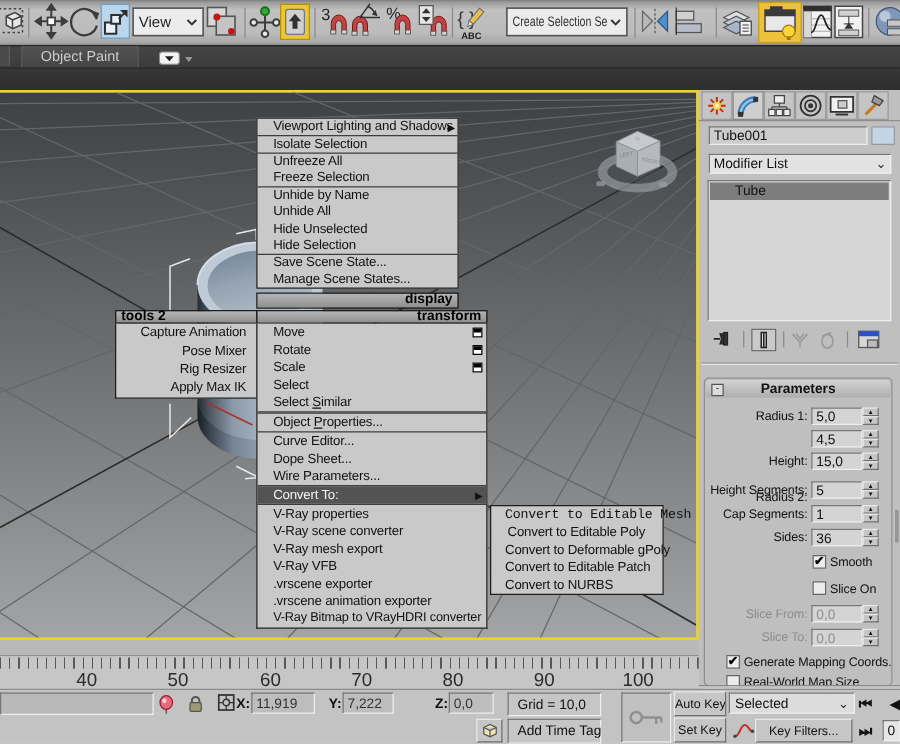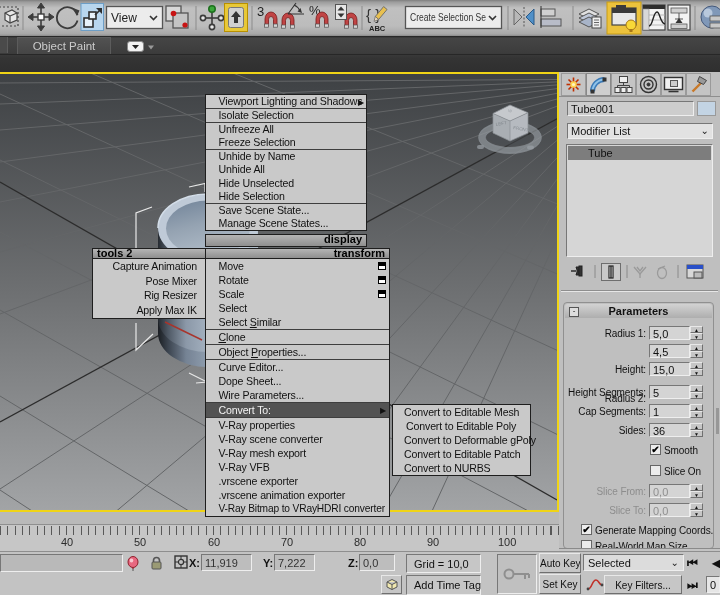--- a/index.html
+++ b/index.html
@@ -16,21 +16,21 @@
     border:1px solid #5c5c5c;border-bottom:none;color:#cbcbcb;font-size:11.5px;text-align:center;line-height:16px;}
   
   #vp{left:0;top:72px;width:557px;height:436px;border-top:2px solid #f0d416;
       border-right:2px solid #f0d416;border-bottom:2px solid #f0d416;box-sizing:content-box;}
   
   #panel{left:559px;top:72px;width:161px;height:477px;background:#bfbfbf;}
   
   #slider{left:0;top:512px;width:559px;height:12px;background:#b9b9b9;border-bottom:1px solid #8f8f8f;}
   #ruler{left:0;top:525px;width:559px;height:26px;background:#c6c6c6;}
   #status{left:0;top:551px;width:720px;height:44px;background:#c3c3c3;border-top:1px solid #8e8e8e;box-sizing:border-box;}
-  .num{position:absolute;top:11px;font-size:11px;color:#2c2c2c;}
+  .num{position:absolute;top:11px;font-size:15px;color:#2c2c2c;}
   
   .menu{position:absolute;background:#c9c9c9;border:1.5px solid #1e1e1e;box-sizing:border-box;z-index:10;}
   .mi{position:relative;font-size:10.6px;letter-spacing:-0.15px;color:#111;padding-left:13px;white-space:nowrap;}
   .msep{height:1px;background:#3e3e3e;margin:0;}
   .qbar{position:absolute;background:linear-gradient(#b5b5b5,#8f8f8f);border:1.5px solid #1e1e1e;z-index:10;
         box-sizing:border-box;font-size:11px;font-weight:bold;color:#000;}
   .sunk{border:1px solid;border-color:#777 #eee #eee #777;background:#cecece;box-sizing:border-box;}
   .btn{border:1px solid;border-color:#e8e8e8 #6f6f6f #6f6f6f #e8e8e8;background:#c6c6c6;
        box-sizing:border-box;font-size:10px;color:#111;text-align:center;white-space:nowrap;overflow:hidden;}
   .lbl{font-size:11px;color:#111;white-space:nowrap;}
@@ -513,41 +513,40 @@
  <div class="mi" style="height:14.7px;line-height:14.7px;text-align:right;padding:0 8px 0 0;">Apply Max IK</div>
 </div>
 
 <div class="menu" style="left:204.5px;top:259px;width:185.5px;border-top:none;">
  <div class="mi" style="height:14px;line-height:14px;">Move<span class="wbox"></span></div>
  <div class="mi" style="height:14px;line-height:14px;">Rotate<span class="wbox"></span></div>
  <div class="mi" style="height:14px;line-height:14px;">Scale<span class="wbox"></span></div>
  <div class="mi" style="height:14px;line-height:14px;">Select</div>
  <div class="mi" style="height:14px;line-height:14px;">Select <u>S</u>imilar</div>
  <div class="msep"></div>
- <div class="mi" style="height:14px;line-height:14px;"><u>C</u>lone</div>
  <div class="msep"></div>
  <div class="mi" style="height:14px;line-height:14px;">Object <u>P</u>roperties...</div>
  <div class="msep"></div>
  <div class="mi" style="height:14px;line-height:14px;">Curve Editor...</div>
  <div class="mi" style="height:14px;line-height:14px;">Dope Sheet...</div>
  <div class="mi" style="height:14px;line-height:14px;">Wire Parameters...</div>
  <div class="msep"></div>
  <div class="mi" style="height:14px;line-height:14px;background:#535353;color:#f2f2f2;">Convert To:<span style="position:absolute;right:3px;top:1px;font-size:8px;color:#111;">▶</span></div>
  <div class="msep"></div>
  <div class="mi" style="height:14px;line-height:14px;">V-Ray properties</div>
  <div class="mi" style="height:14px;line-height:14px;">V-Ray scene converter</div>
  <div class="mi" style="height:14px;line-height:14px;">V-Ray mesh export</div>
  <div class="mi" style="height:14px;line-height:14px;">V-Ray VFB</div>
  <div class="mi" style="height:14px;line-height:14px;">.vrscene exporter</div>
  <div class="mi" style="height:14px;line-height:14px;">.vrscene animation exporter</div>
  <div class="mi" style="height:14px;line-height:14px;font-size:10.2px;">V-Ray Bitmap to VRayHDRI converter</div>
 </div>
 
 <div class="menu" style="left:392px;top:403.5px;width:139px;">
- <div class="mi" style="height:14px;line-height:14px;padding-left:11px;">Convert to Editable Mesh</div>
+ <div class="mi" style="height:14px;line-height:14px;padding-left:11px;font-family:Liberation Mono, monospace;">Convert to Editable Mesh</div>
  <div class="mi" style="height:14px;line-height:14px;">Convert to Editable Poly</div>
  <div class="mi" style="height:14px;line-height:14px;padding-left:11px;">Convert to Deformable gPoly</div>
  <div class="mi" style="height:14px;line-height:14px;padding-left:11px;">Convert to Editable Patch</div>
  <div class="mi" style="height:14px;line-height:14px;padding-left:11px;">Convert to NURBS</div>
 </div>
 <div class="abs" id="slider"></div>
 <div class="abs" id="ruler">
  <div style="position:absolute;left:0;top:1px;width:559px;height:9px;
    background:repeating-linear-gradient(90deg,#585858 0,#585858 1px,transparent 1px,transparent 7.34px);"></div>
  <div class="num" style="left:61px;">40</div>

